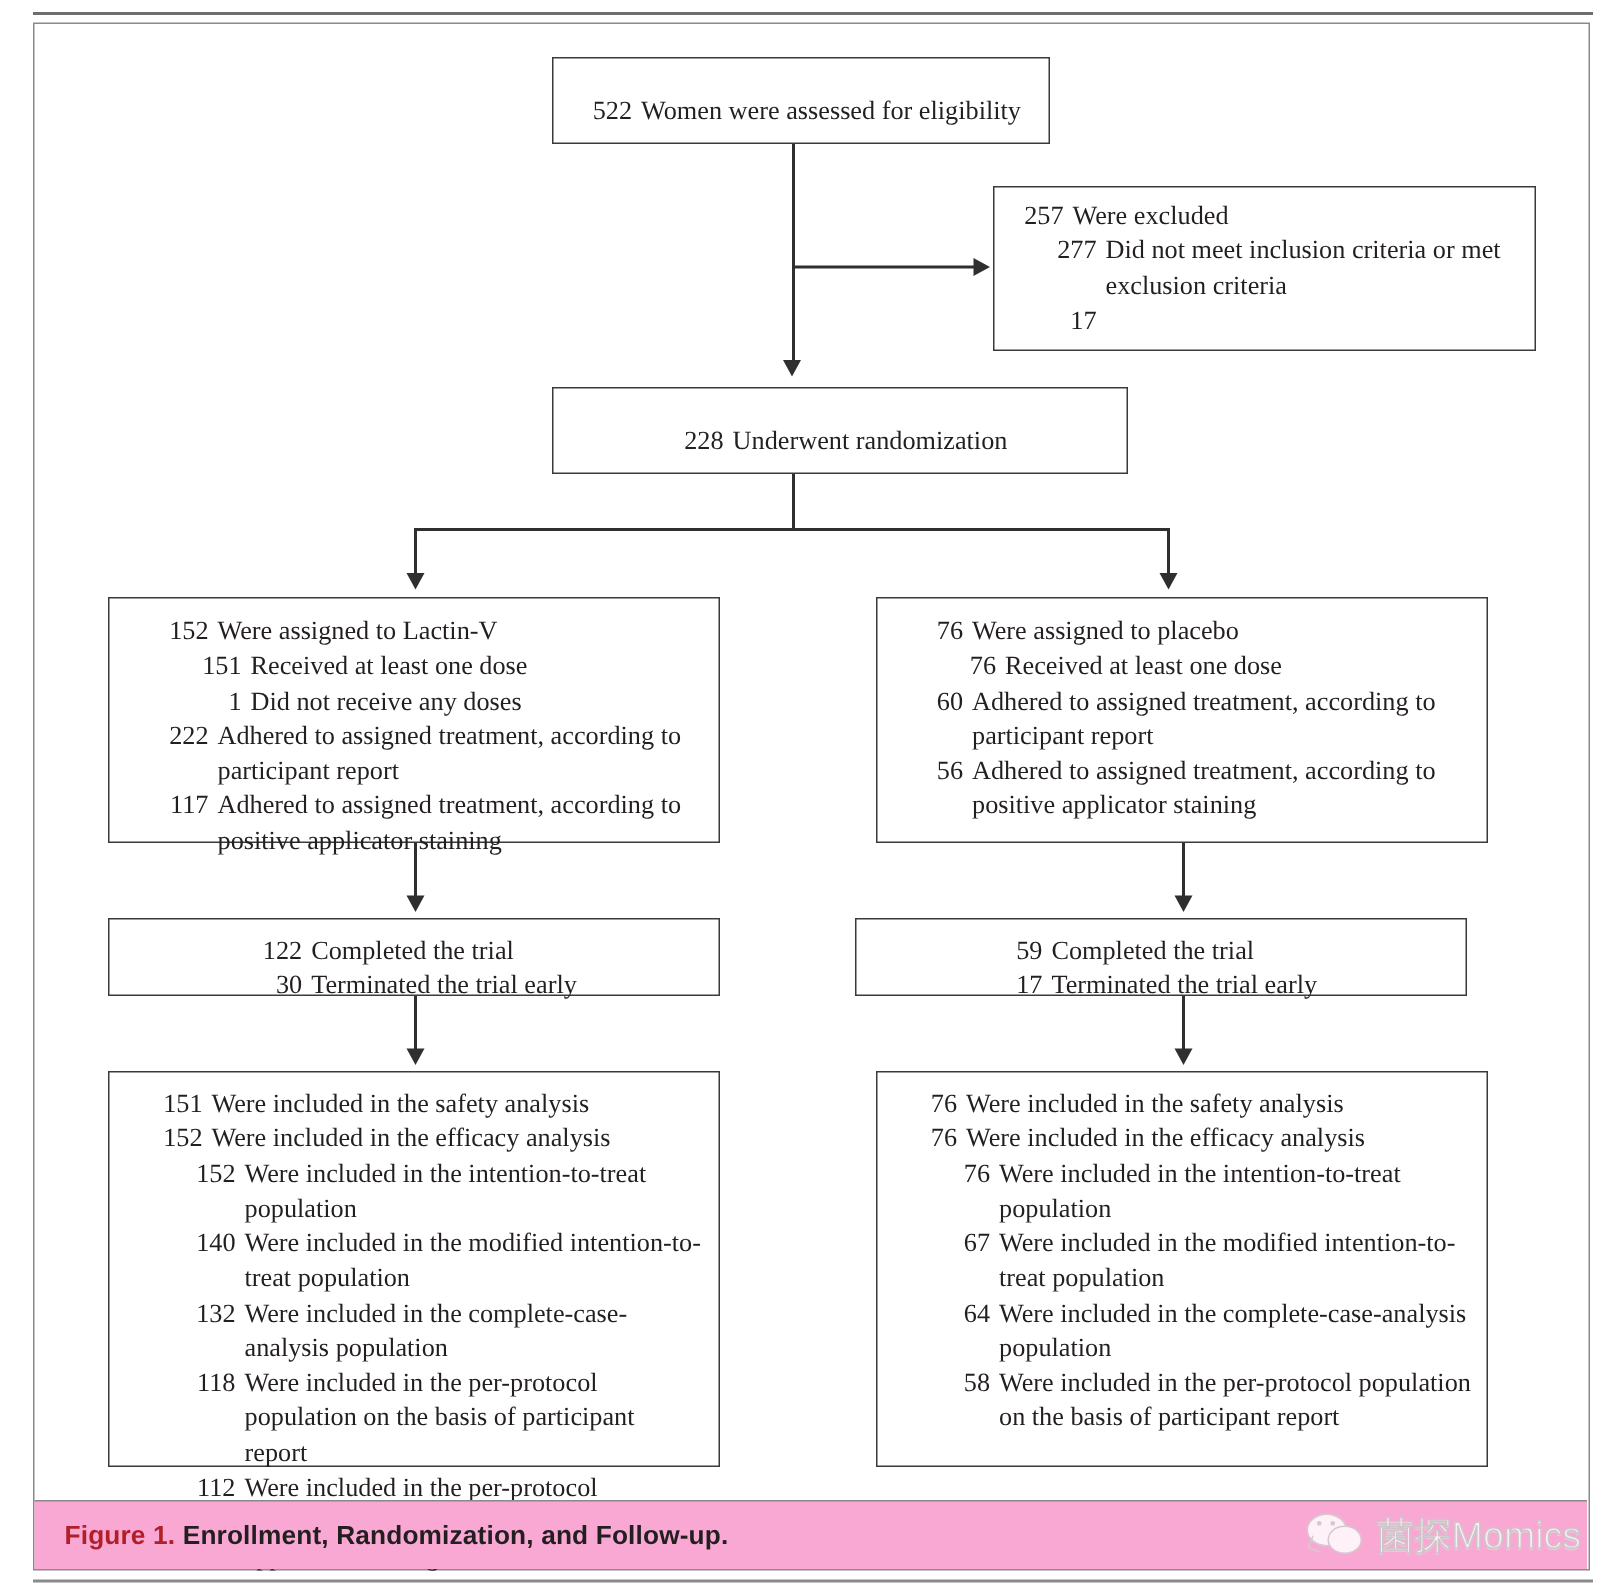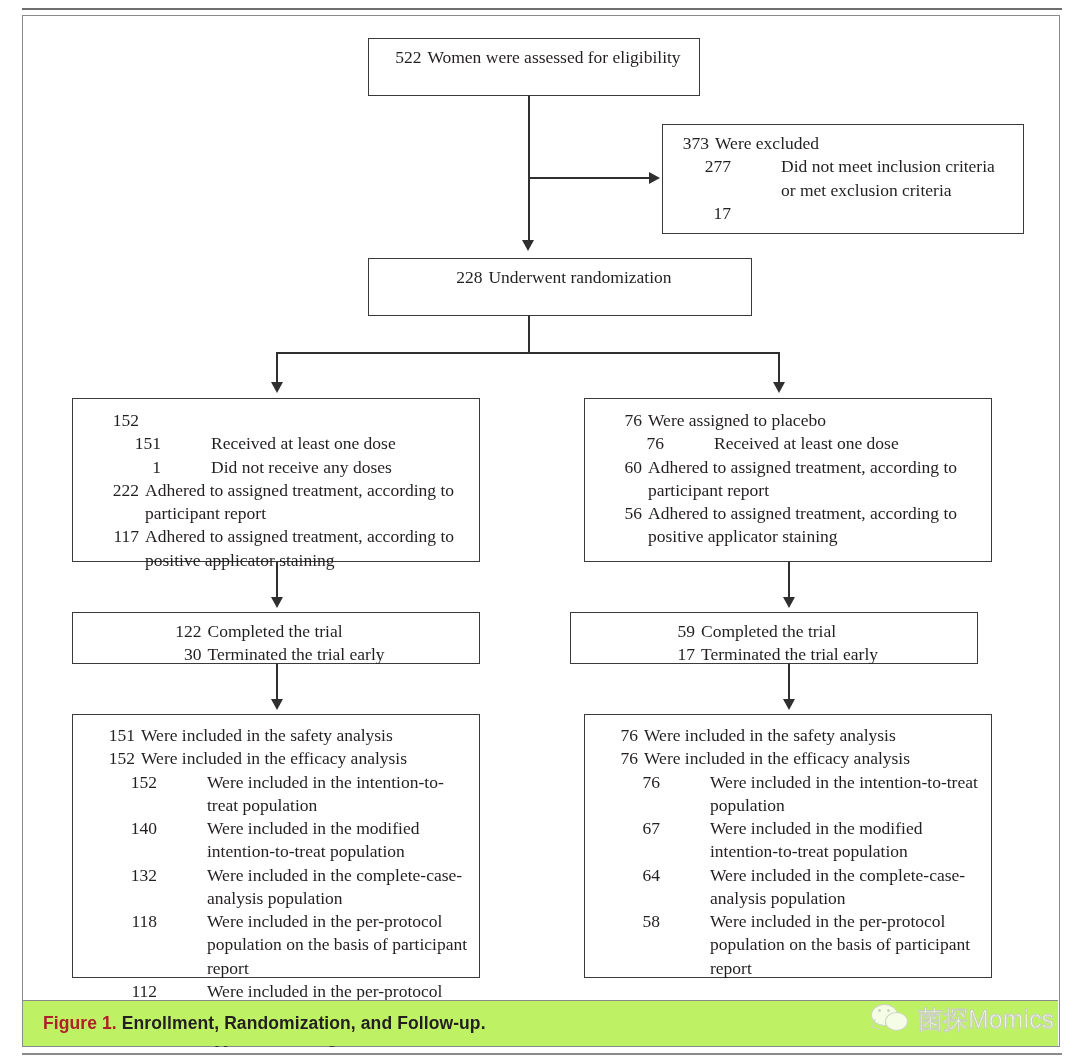--- a/index.html
+++ b/index.html
@@ -22,65 +22,65 @@
   }
   .bottom-rule{position:absolute;left:22px;top:1053px;width:1040px;height:2px;background:#8a8a8a;}
 
   
   .box{
     position:absolute;box-sizing:border-box;
     border:1.6px solid #3a3a3a;background:#fff;
     font-size:17.5px;line-height:1.33;
   }
   .box .inner{padding:7px 12px;}
-  .box.center .inner{display:flex;flex-direction:column;align-items:center;justify-content:flex-start;height:100%;}
+  .box.center .inner{display:flex;flex-direction:column;align-items:center;justify-content:center;height:100%;}
   .box.center .blk{display:inline-block;text-align:left;}
 
   
   .ln{display:flex;align-items:flex-start;}
   .ln .num{
     flex:0 0 auto;text-align:right;white-space:pre;
     padding-right:6px;
   }
   .ln .txt{flex:1 1 auto;}
-  .ln.lvl1{margin-left:22px;gap:44px;}
+  .ln.lvl1{margin-left:22px;}
   .numw3 .num{width:34px;}
   .numw2 .num{width:25px;}
 
   
   .vline{position:absolute;background:#2f2f2f;width:2px;}
   .hline{position:absolute;background:#2f2f2f;height:2px;}
   .arrow-d{
     position:absolute;width:0;height:0;
     border-left:6.5px solid transparent;border-right:6.5px solid transparent;
     border-top:11px solid #2f2f2f;
   }
   .arrow-r{
     position:absolute;width:0;height:0;
     border-top:6.5px solid transparent;border-bottom:6.5px solid transparent;
     border-left:11px solid #2f2f2f;
   }
 
   
   .caption{
     position:absolute;left:23px;top:1000px;width:1035px;height:46px;
-    background:#bef264;border-top:1.5px solid #8a8a8a;box-sizing:border-box;
+    background:#f9a8d4;border-top:1.5px solid #8a8a8a;box-sizing:border-box;
     display:flex;align-items:center;
   }
   .caption .ctext{
     font-family:"Liberation Sans",sans-serif;
     font-weight:bold;font-size:17.5px;padding-left:20px;letter-spacing:.1px;
   }
   .caption .figno{color:#b02028;}
   .caption .ctitle{color:#231f20;}
 
   
   .watermark{
     position:absolute;right:26px;top:1003px;height:40px;
-    display:flex;gap:7px;opacity:.85;
+    display:flex;align-items:center;gap:7px;opacity:.85;
   }
   .wm-text{
     font-family:"Liberation Sans",sans-serif;
     font-size:25px;color:#fbfbfb;
     -webkit-text-stroke:1px #c9c9c9;
     text-shadow:0 1px 0 #d8d8d8;
     white-space:nowrap;
   }
   .wm-logo{position:relative;width:40px;height:30px;}
   .wm-b1,.wm-b2{position:absolute;border:1.6px solid #cfcfcf;background:#fff;border-radius:50%;}
@@ -111,21 +111,21 @@
 
   <div class="vline" style="left:528px;top:96px;height:146px;"></div>
   <div class="arrow-d" style="left:521.5px;top:240px;"></div>
 
   <div class="hline" style="left:528px;top:177px;width:122px;"></div>
   <div class="arrow-r" style="left:649px;top:171.5px;"></div>
 
   <div class="box" style="left:662px;top:124px;width:362px;height:110px;">
     <div class="inner">
       <div class="ln numw3">
-        <span class="num">373</span>
+        <span class="num">257</span>
         <span class="txt">Were excluded</span>
       </div>
       <div class="ln numw3 lvl1">
         <span class="num">277</span>
         <span class="txt">Did not meet inclusion criteria or met exclusion criteria</span>
       </div>
       <div class="ln numw3 lvl1">
         <span class="num">17</span>
       </div>
     </div>
@@ -146,20 +146,21 @@
   <div class="hline" style="left:276px;top:352px;width:504px;"></div>
   <div class="vline" style="left:276px;top:352px;height:32px;"></div>
   <div class="vline" style="left:778px;top:352px;height:32px;"></div>
   <div class="arrow-d" style="left:270.5px;top:382px;"></div>
   <div class="arrow-d" style="left:772.5px;top:382px;"></div>
 
   <div class="box" style="left:72px;top:398px;width:408px;height:164px;">
     <div class="inner" style="padding:10px 12px 10px 32px;">
       <div class="ln numw3">
         <span class="num">152</span>
+        <span class="txt">Were assigned to Lactin-V</span>
       </div>
       <div class="ln numw3 lvl1">
         <span class="num">151</span>
         <span class="txt">Received at least one dose</span>
       </div>
       <div class="ln numw3 lvl1">
         <span class="num">1</span>
         <span class="txt">Did not receive any doses</span>
       </div>
       <div class="ln numw3">

